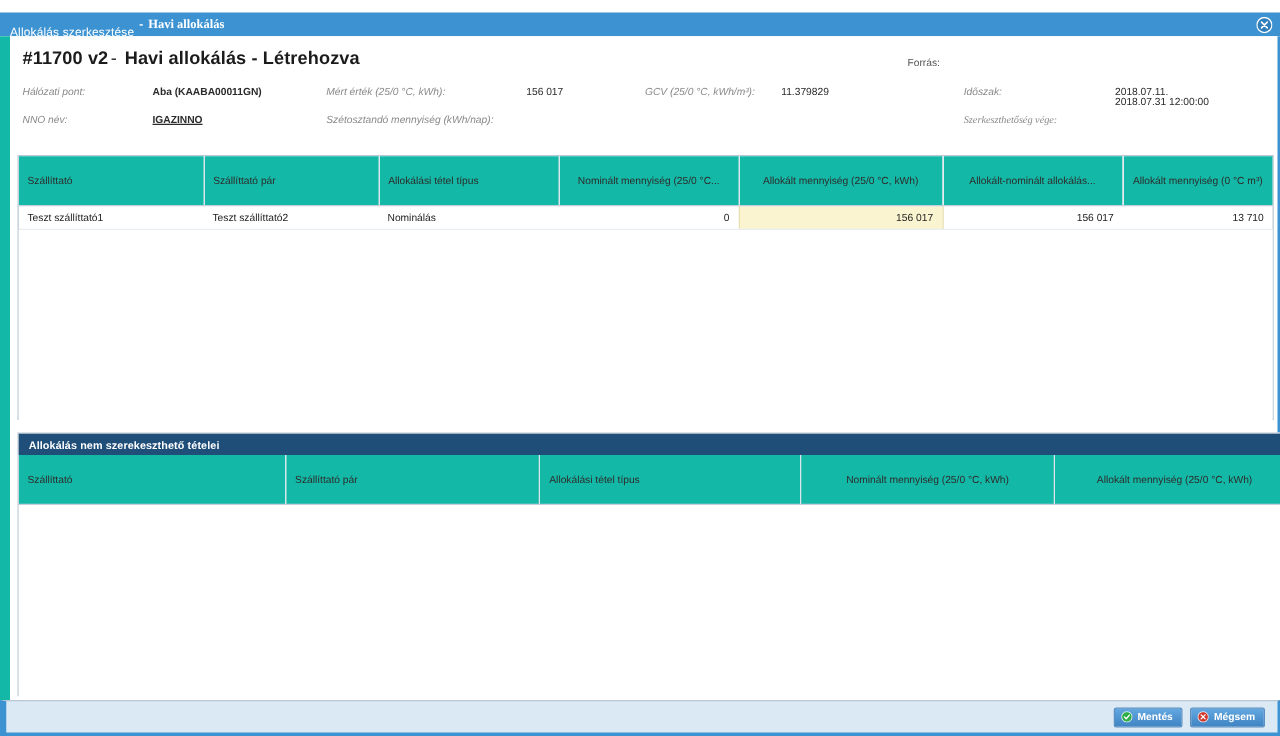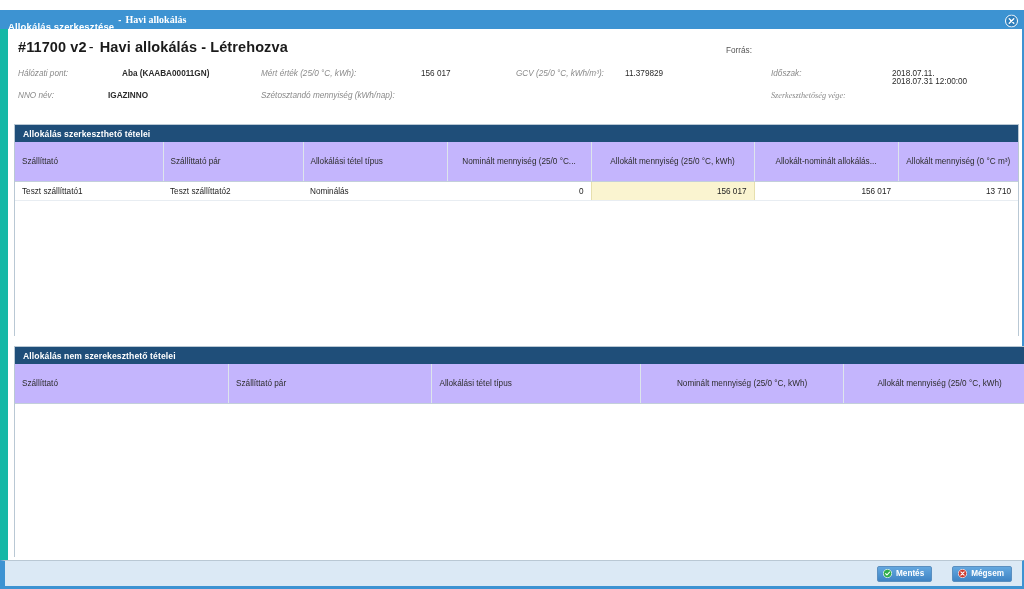--- a/index.html
+++ b/index.html
@@ -22,21 +22,21 @@
     left: 0; top: 10px;
     width: 1024px; height: 19px;
     background: #3d93d2;
     display: flex;
     align-items: center;
     padding-left: 8px;
   }
   .titlebar-text {
     color: #ffffff;
     font-size: 9.5px;
-    font-weight: bold;
+    font-weight: normal;
     letter-spacing: 0.15px;
     white-space: nowrap;
     margin-top: 14px;
   }
   .titlebar-sep {
     color: #ffffff;
     font-size: 9.5px;
     font-weight: bold;
     margin: 0 4px;
   }
@@ -113,21 +113,21 @@
     letter-spacing: 0.1px;
   }
 
   table.grid {
     width: 100%;
     border-collapse: collapse;
     table-layout: fixed;
   }
   table.grid thead th {
     height: 21px;
-    background: #c4b5fd;
+    background: #14b8a6;
     border-bottom: 1px solid #c3cfda;
     border-right: 1px solid #dde5ec;
     font-size: 8.2px;
     font-weight: normal;
     color: #2d2d2d;
     padding: 15px 7px;
     text-align: left;
     white-space: nowrap;
     overflow: hidden;
     text-overflow: ellipsis;
@@ -161,21 +161,21 @@
     width: 1024px; height: 29px;
     background: #dbe9f5;
     border-top: 1px solid #b9c8d4;
     border-left: 5px solid #3d93d2;
     border-right: 2px solid #3d93d2;
     border-bottom: 3px solid #3d93d2;
     display: flex;
     align-items: center;
     justify-content: flex-end;
     padding-right: 10px;
-    gap: 20px;
+    gap: 6px;
   }
   .btn {
     display: inline-flex;
     align-items: center;
     gap: 4px;
     height: 16px;
     padding: 0 7px 0 5px;
     border: 1px solid #5a8fc0;
     border-radius: 2px;
     background: linear-gradient(#64a8e0, #3f84c4);
@@ -220,31 +220,30 @@
       <div class="fld fld-label" style="left:508px; top:40px;">GCV (25/0 °C, kWh/m³):</div>
       <div class="fld fld-value" style="left:617px; top:40px;">11.379829</div>
 
       <div class="fld fld-label" style="left:763px; top:40px;">Időszak:</div>
       <div class="fld fld-value" style="left:884px; top:40px;">2018.07.11.</div>
 
       <div class="fld fld-value" style="left:718px; top:17px; color:#555;">Forrás:</div>
       <div class="fld fld-value" style="left:762px; top:17px;"></div>
 
       <div class="fld fld-label" style="left:10px; top:62px;">NNO név:</div>
-      <div class="fld fld-value bold" style="left:100px; top:62px;">IGAZINNO</div>
+      <div class="fld fld-value bold" style="left:114px; top:62px;text-decoration:underline;">IGAZINNO</div>
 
       <div class="fld fld-label" style="left:253px; top:62px;">Szétosztandó mennyiség (kWh/nap):</div>
       <div class="fld fld-value" style="left:413px; top:62px;"></div>
 
       <div class="fld fld-label" style="left:763px; top:62px;font-family:Liberation Serif, serif;">Szerkeszthetőség vége:</div>
       <div class="fld fld-value" style="left:884px; top:48px;">2018.07.31 12:00:00</div>
     </div>
 
     <div class="panel" style="left:6px; top:95px; width:1005px; height:212px;">
-      <div class="panel-title">Allokálás szerkeszthető tételei</div>
       <table class="grid">
         <colgroup>
           <col style="width:148px">
             <col style="width:140px">
             <col style="width:144px">
           <col style="width:144px">
             <col style="width:163px">
             <col style="width:144px">
             <col style="width:120px">
         </colgroup>

